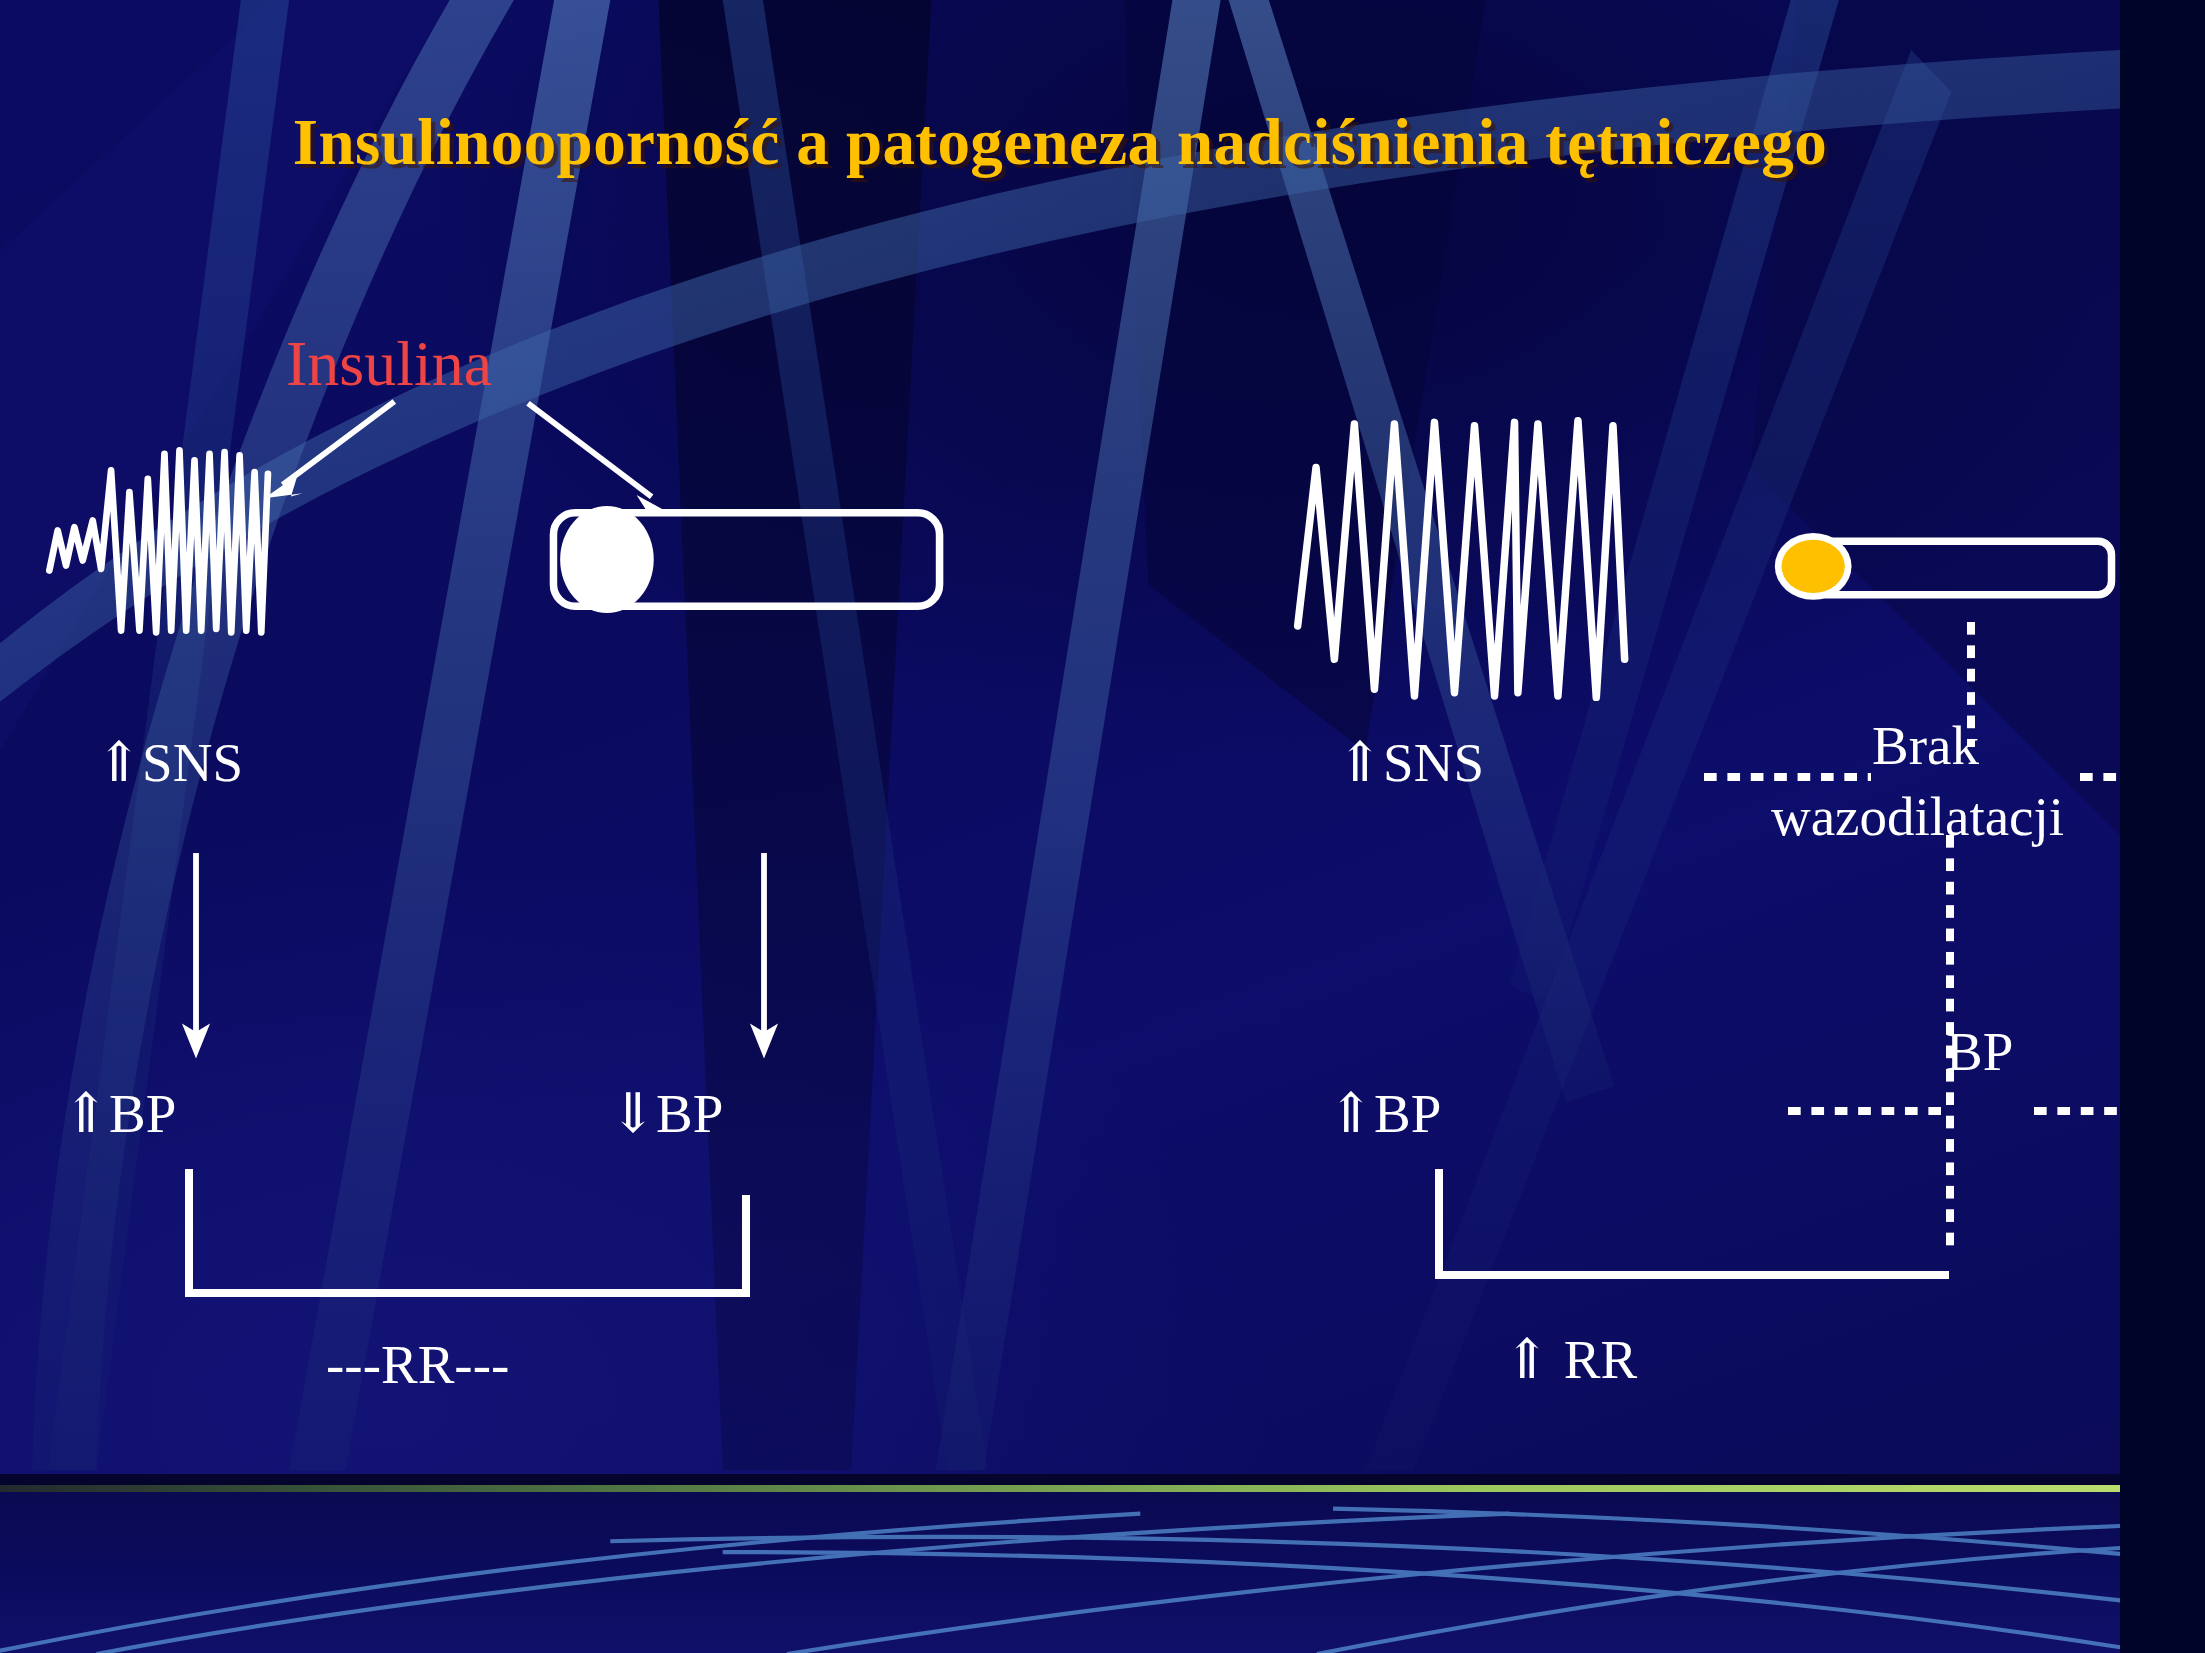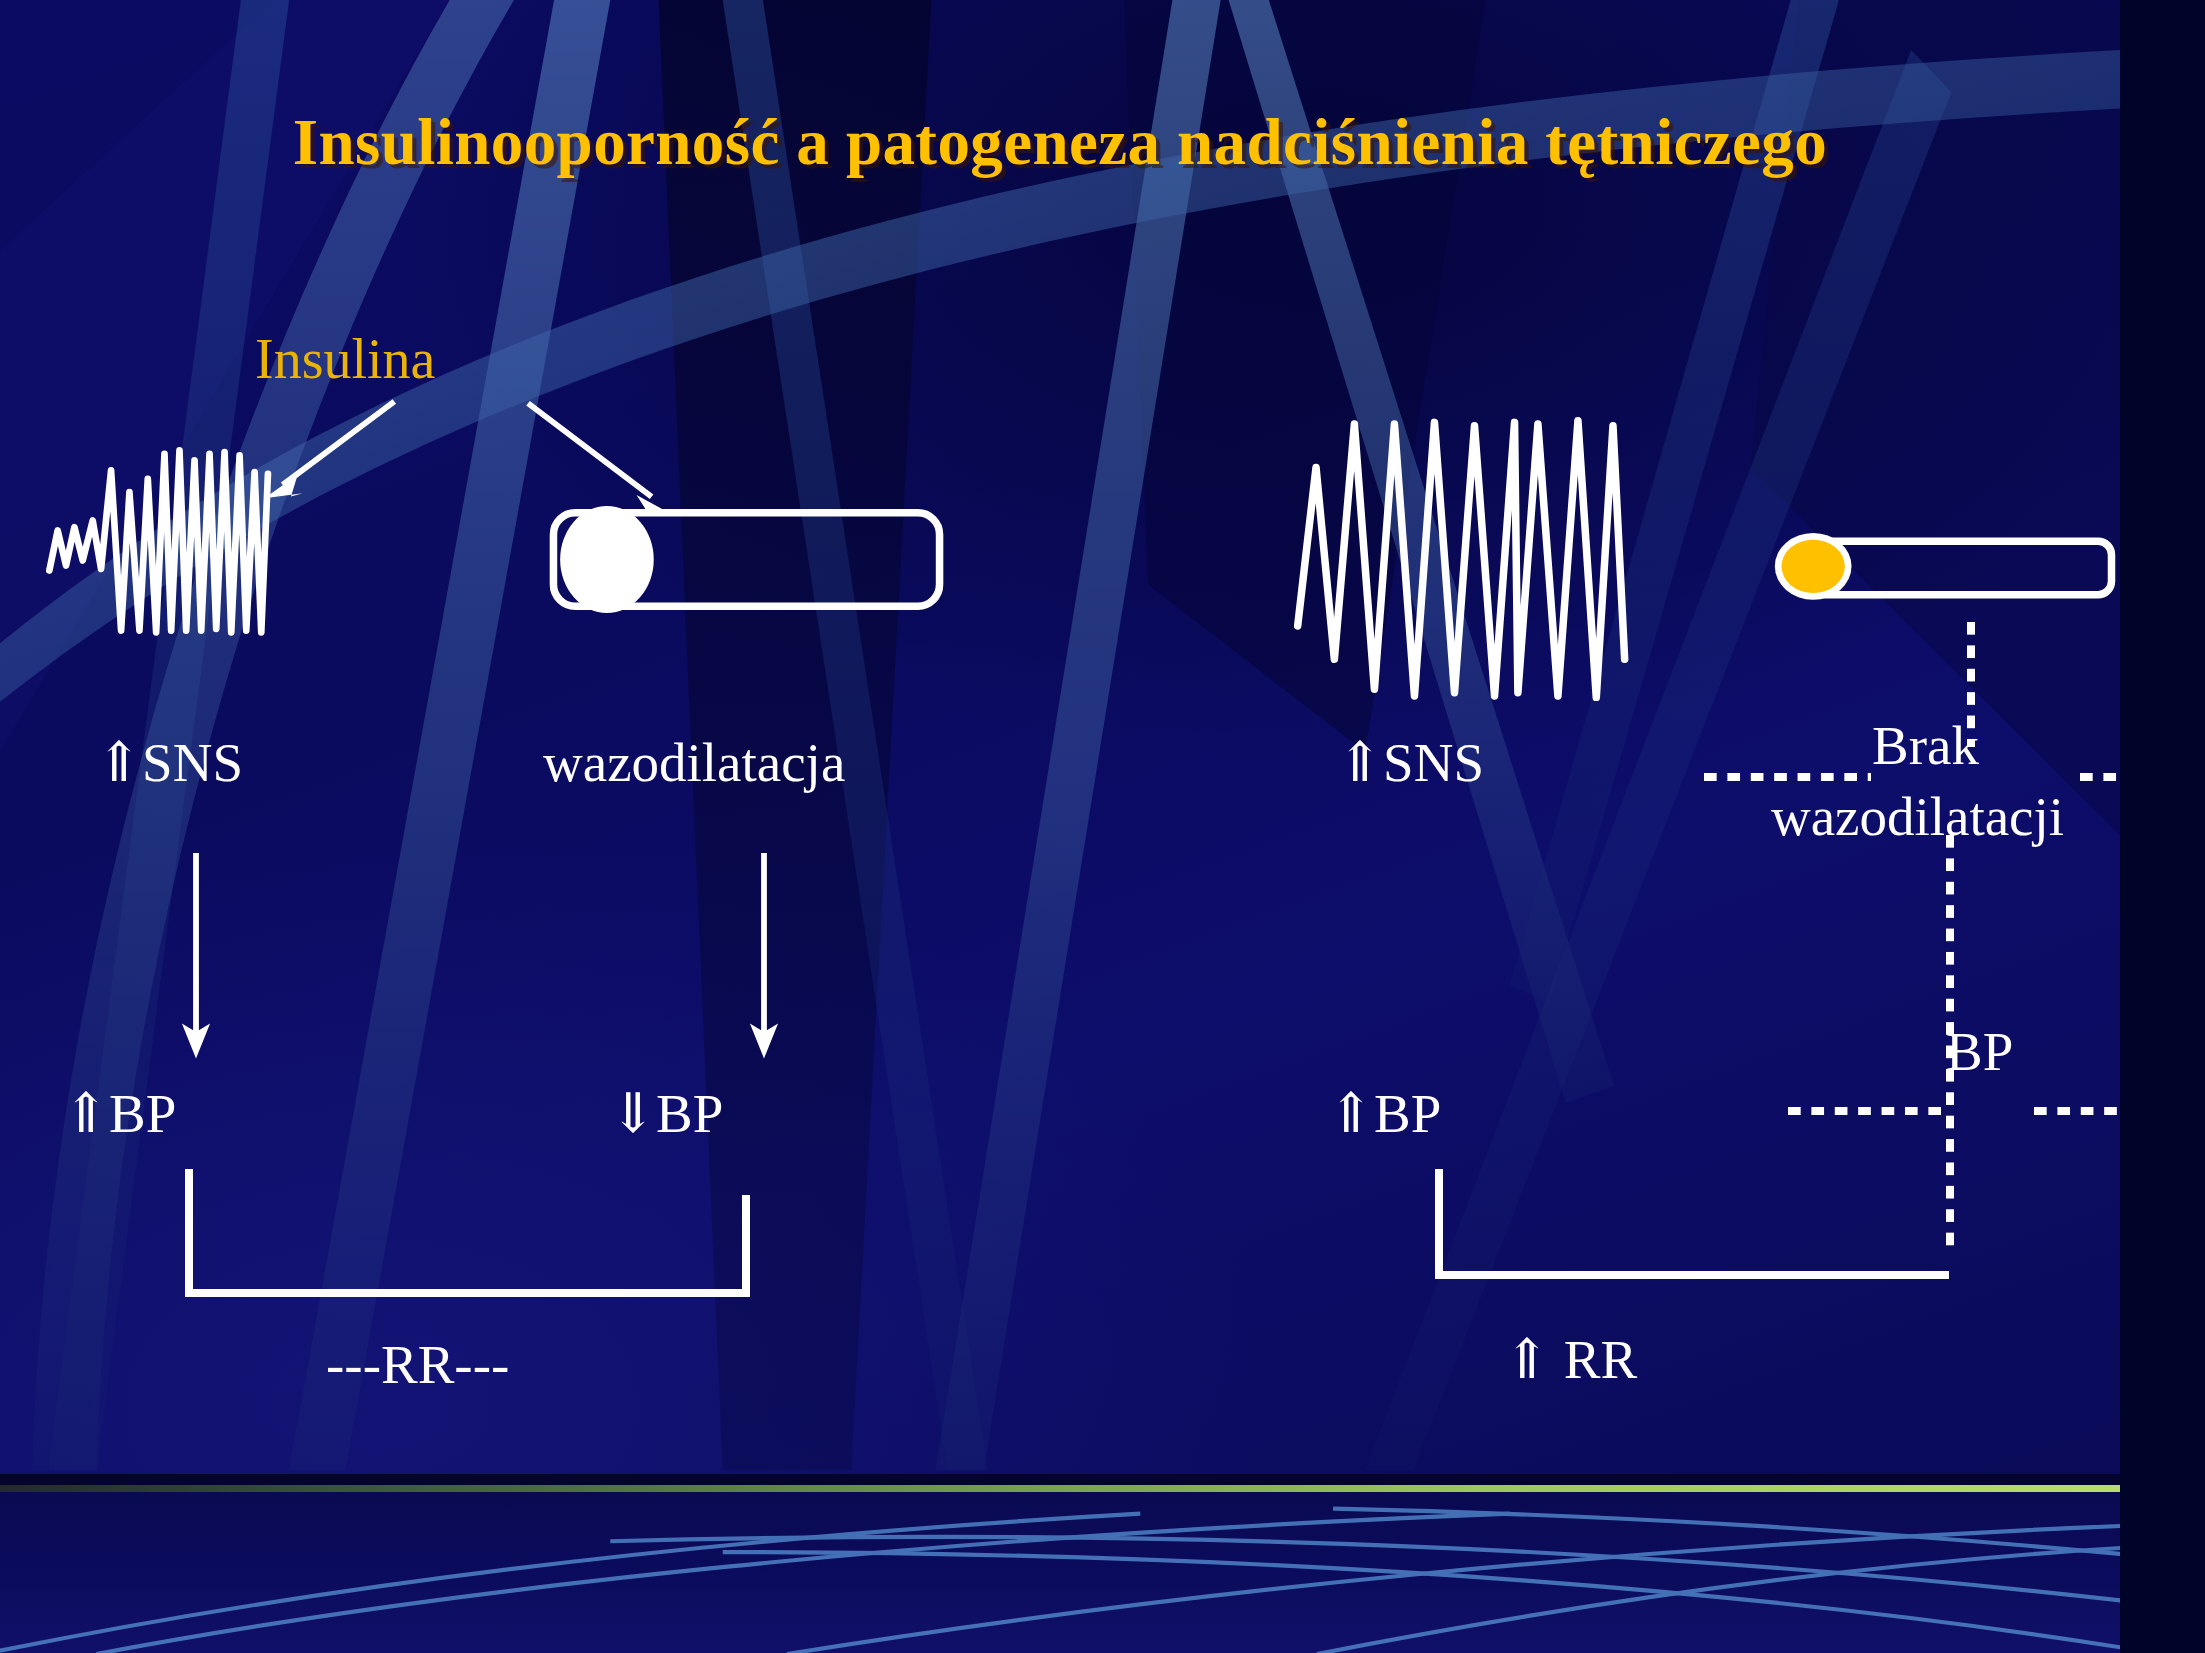--- a/index.html
+++ b/index.html
@@ -62,23 +62,24 @@
     top: 105px;
     text-align: center;
     font-size: 65px;
     font-weight: bold;
     color: #ffc000;
     text-shadow: 4.2px 4.2px 0px rgba(60,20,0,0.55);
     letter-spacing: 0.4px;
   }
   .hdr-white {
     position: absolute;
-    color: #eab308;
-    font-size: 56px;
+    color: #ef4444;
+    font-size: 64px;
     white-space: nowrap;
+    margin-left: 31px;
   }
   .hdr-red {
     position: absolute;
     color: #d63a10;
     font-size: 58px;
     font-weight: bold;
     white-space: nowrap;
     text-shadow: 4.2px 4.2px 0px rgba(50,10,0,0.5);
   }
   .lbl {
@@ -200,21 +201,20 @@
     <polygon points="186,146 142,122 156,144 136,142" fill="#ffffff"></polygon>
   </svg>
 
   <svg style="position:absolute; left:535px; top:501px; width:418px; height:117px;" viewBox="0 0 500 140">
     <rect x="22" y="14" width="462" height="112" rx="26" ry="26" fill="none" stroke="#ffffff" stroke-width="9"></rect>
     <ellipse cx="86" cy="70" rx="56" ry="64" fill="#ffffff"></ellipse>
   </svg>
 
   <div class="lbl" style="left:96px; top:735px;">⇑SNS</div>
 
-  <div class="lbl" style="left:543px; top:735px;">wazodilatacja</div>
 
   <svg style="position:absolute; left:167px; top:852px; width:58px; height:209px;" viewBox="0 0 70 250">
     <line x1="35" y1="0" x2="35" y2="218" stroke="#ffffff" stroke-width="7"></line>
     <polygon points="35,248 18,206 35,216 52,206" fill="#ffffff"></polygon>
   </svg>
 
   <svg style="position:absolute; left:735px; top:852px; width:58px; height:209px;" viewBox="0 0 70 250">
     <line x1="35" y1="0" x2="35" y2="218" stroke="#ffffff" stroke-width="7"></line>
     <polygon points="35,248 18,206 35,216 52,206" fill="#ffffff"></polygon>
   </svg>

